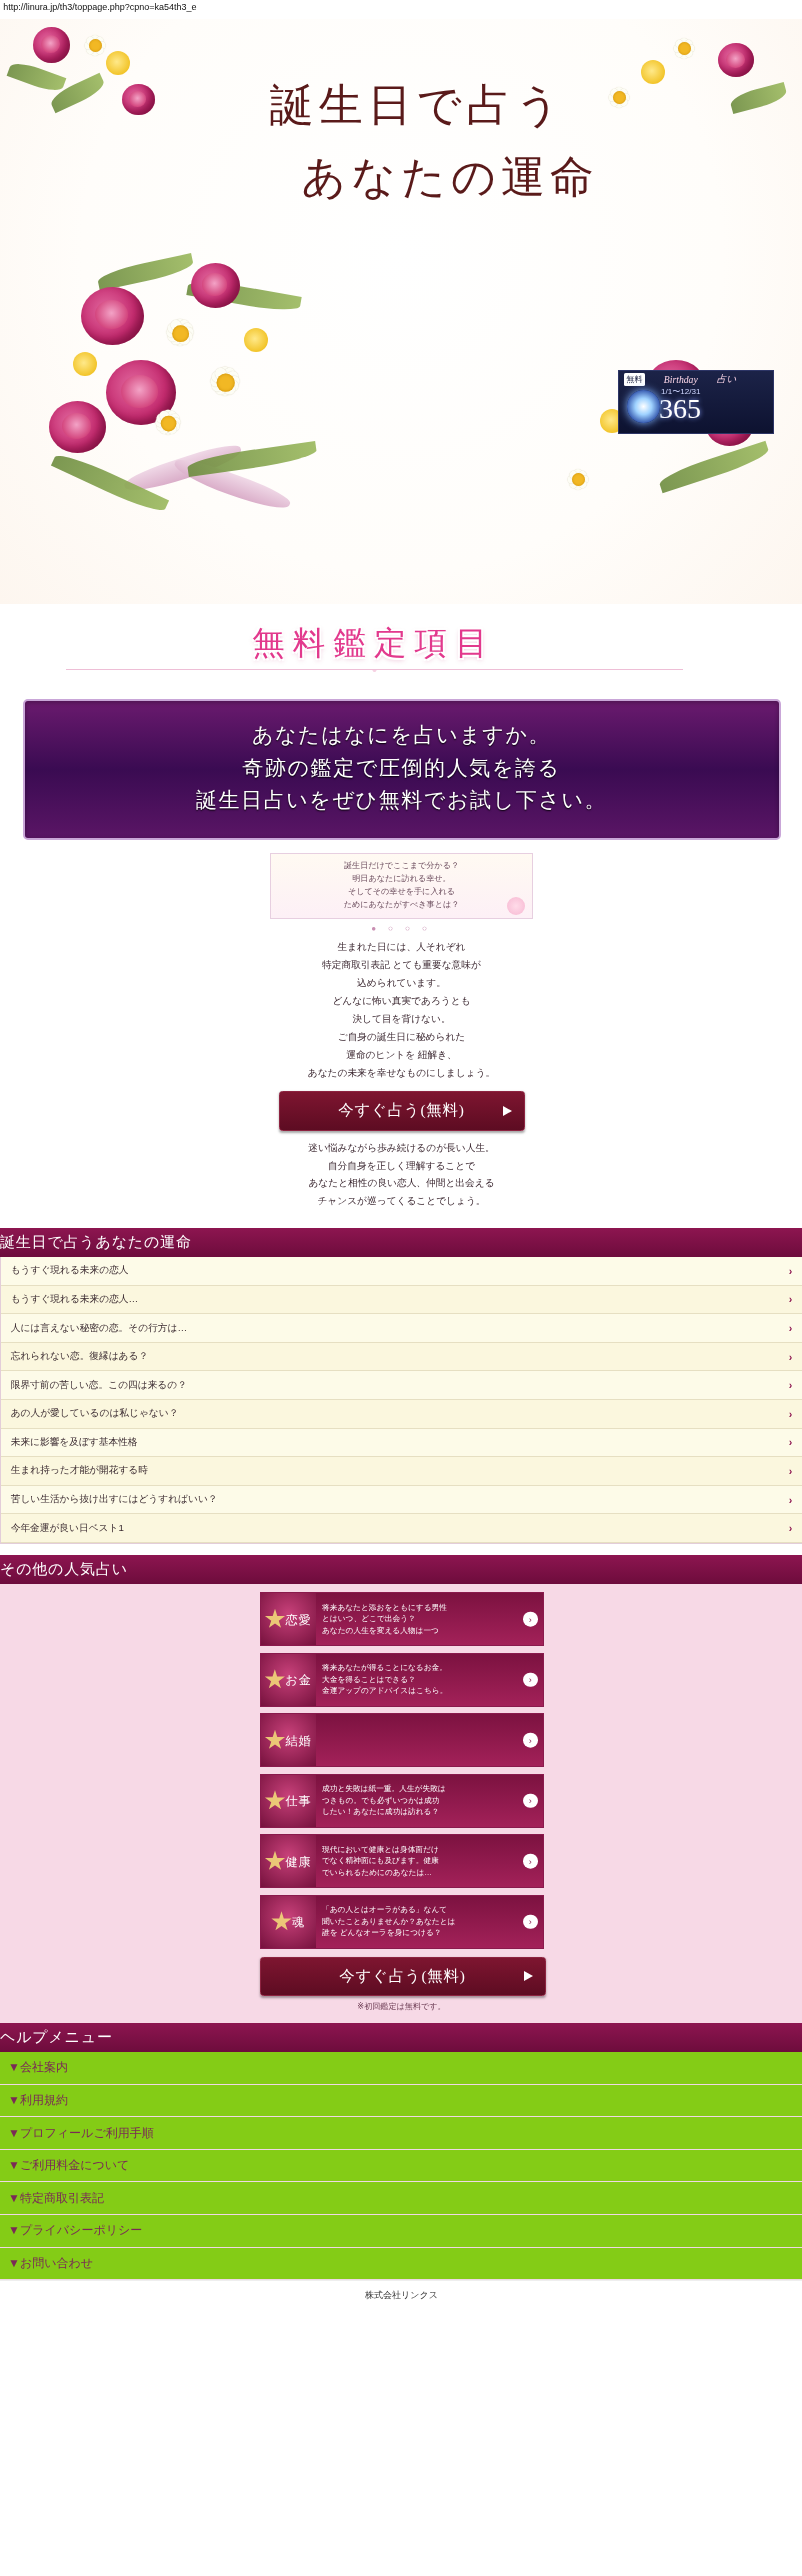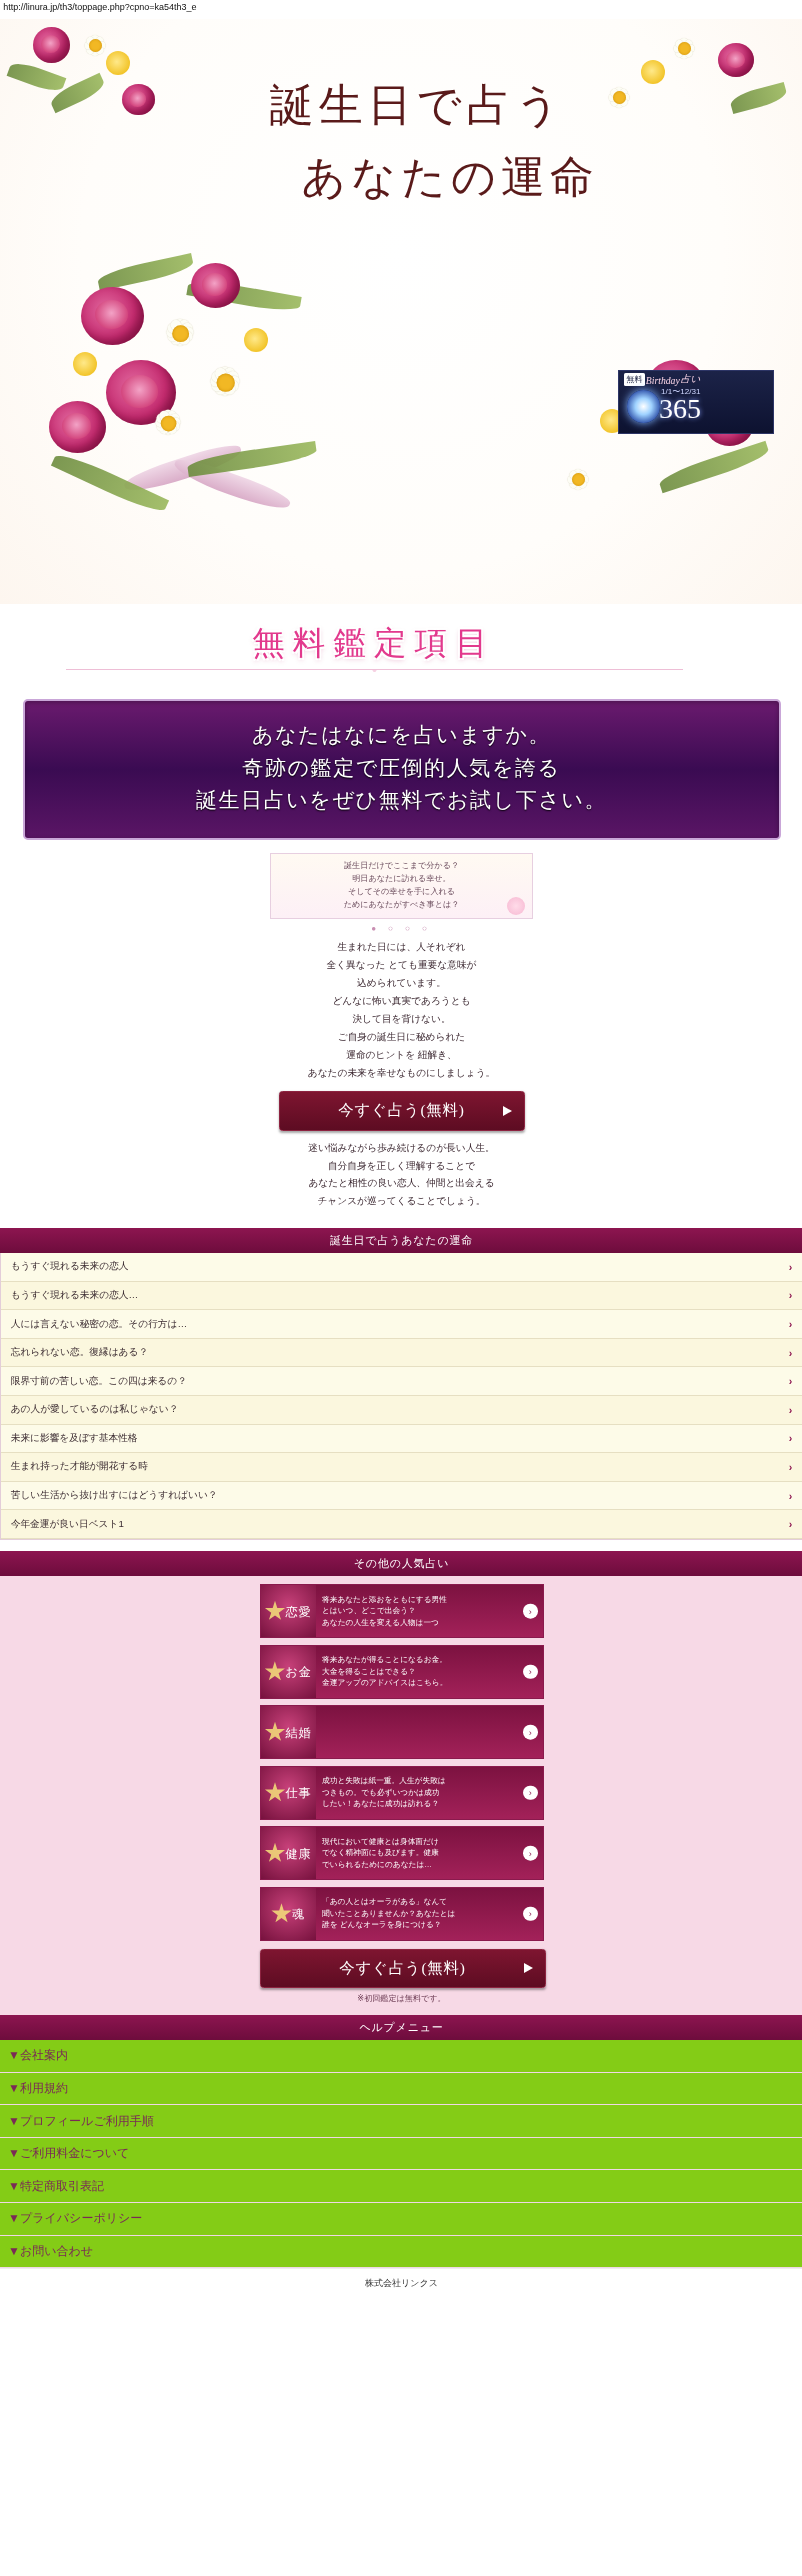--- a/index.html
+++ b/index.html
@@ -23,21 +23,21 @@
       background:radial-gradient(circle at 40% 40%, #e26aa0 0%, #c52c70 55%, #8e1548 100%);
       box-shadow:inset -4.9px -4.9px 8.1px rgba(90,0,40,.45);}
   .rose:after{content:"";position:absolute;left:22%;top:24%;width:52%;height:50%;border-radius:50%;
       background:radial-gradient(circle at 50% 45%, #f3a3c6 0%, #d4477f 70%);}
   .leaf{position:absolute;width:57px;height:18px;border-radius:50% 0 50% 0;background:linear-gradient(90deg,#6d8c3f,#9ab85c);opacity:.9;}
   .yflower{position:absolute;width:24.4px;height:24.4px;border-radius:50%;background:radial-gradient(circle at 45% 45%,#ffe98a,#f2c429 70%,#d79f0f);}
   .ribbon{position:absolute;width:122px;height:21px;background:linear-gradient(180deg,#efd7e6,#d8a9c6);border-radius:40% 40% 50% 50%;transform:rotate(-18deg);opacity:.95;}
 
   
   .badge365{position:absolute;right:29px;top:351px;width:154px;height:62px;background:linear-gradient(180deg,#1c2348,#0d1230);border:0.8px solid #2d3566;color:#fff;}
-  .badge365 .bg-top{font-size:9px;padding:2.4px 4.9px 0 4.9px;display:flex;align-items:flex-end;gap:1px;}
+  .badge365 .bg-top{font-size:9px;padding:2.4px 4.9px 0 4.9px;display:flex;align-items:center;gap:19px;}
   .badge365 .free{background:#fff;color:#12183a;font-size:8.1px;padding:0.8px 2.4px;border-radius:1.6px;}
   .badge365 .bd{font-family:"Liberation Serif",serif;font-style:italic;font-size:9.7px;color:#ffd9ea;}
   .badge365 .rng{font-size:8.1px;color:#cfd6ff;padding-left:42px;}
   .badge365 .num{font-family:"Liberation Serif",serif;font-size:28px;line-height:24.4px;padding-left:40px;color:#fff;text-shadow:0 0 4.9px #8aa0ff;}
   .badge365 .sun{position:absolute;left:8.1px;top:19.5px;width:32.5px;height:32.5px;border-radius:50%;
      background:radial-gradient(circle,#ffffff 0%,#9fd2ff 35%,#2c4ea8 75%);box-shadow:0 0 8.1px #7fb2ff;}
 
   
   .freehead{width:748px;text-align:center;padding:18px 0 8.1px;}
   .freehead .txt{font-family:"Liberation Serif",serif;font-size:32.5px;color:#e2398d;letter-spacing:8.1px;
@@ -62,21 +62,21 @@
   .introtext{font-size:9.7px;color:#3b2730;line-height:1.85;}
   .cta{display:block;width:244px;margin:9.7px auto 8.1px;background:linear-gradient(180deg,#7e1530,#5d0c22);
      border:0.8px solid #8d2340;border-radius:3.2px;color:#fff;text-align:center;padding:8.1px 0;
      font-size:15.4px;font-family:"Liberation Serif",serif;position:relative;letter-spacing:0.8px;
      box-shadow:0 1.6px 2.4px rgba(0,0,0,.35);}
   .cta .arw{position:absolute;right:11.4px;top:50%;transform:translateY(-50%);
      width:0;height:0;border-left:9px solid #fff;border-top:5.7px solid transparent;border-bottom:5.7px solid transparent;}
 
   
   .sec{width:803px;margin-top:11.4px;}
-  .sec-title{background:linear-gradient(180deg,#8d1550,#6d0c3c);color:#fff;text-align:center;font-size:11px;padding:4.9px 0;letter-spacing:0.8px;}
+  .sec-title{background:linear-gradient(180deg,#8d1550,#6d0c3c);color:#fff;text-align:left;font-size:15px;padding:4.9px 0;letter-spacing:0.8px;}
   .list{border-left:0.8px solid #e3cdd9;border-right:0.8px solid #e3cdd9;border-bottom:0.8px solid #e3cdd9;}
   .row{display:flex;align-items:center;justify-content:space-between;background:#fdfbe8;border-bottom:0.8px solid #e6dfc2;
      padding:7.3px 9.7px;font-size:9.7px;color:#3a2a30;}
   .row:nth-child(even){background:#fbf7de;}
   .row .chev{color:#8d1550;font-size:10.6px;font-weight:bold;}
 
   
   .pinkwrap{background:#f7d9e6;padding:0 0 11.4px;margin-top:11.4px;}
   .cards{width:284px;margin:8.1px auto 0;}
   .card{display:flex;align-items:stretch;border:0.8px solid #8a1a4d;margin-bottom:6.5px;height:52px;
@@ -237,21 +237,21 @@
     <div class="introbox">
       <div>誕生日だけでここまで分かる？</div>
       <div>明日あなたに訪れる幸せ。</div>
       <div>そしてその幸せを手に入れる</div>
       <div>ためにあなたがすべき事とは？</div>
       <div class="sakura"></div>
     </div>
     <div class="dots">● ○ ○ ○</div>
     <div class="introtext">
       <div>生まれた日には、人それぞれ</div>
-      <div>全く異なった とても重要な意味が</div>
+      <div>特定商取引表記 とても重要な意味が</div>
       <div>込められています。</div>
       <div>どんなに怖い真実であろうとも</div>
       <div>決して目を背けない。</div>
       <div>ご自身の誕生日に秘められた</div>
       <div>運命のヒントを 紐解き、</div>
       <div>あなたの未来を幸せなものにしましょう。</div>
     </div>
 
     <div class="cta">
       <span>今すぐ占う(無料)</span>

